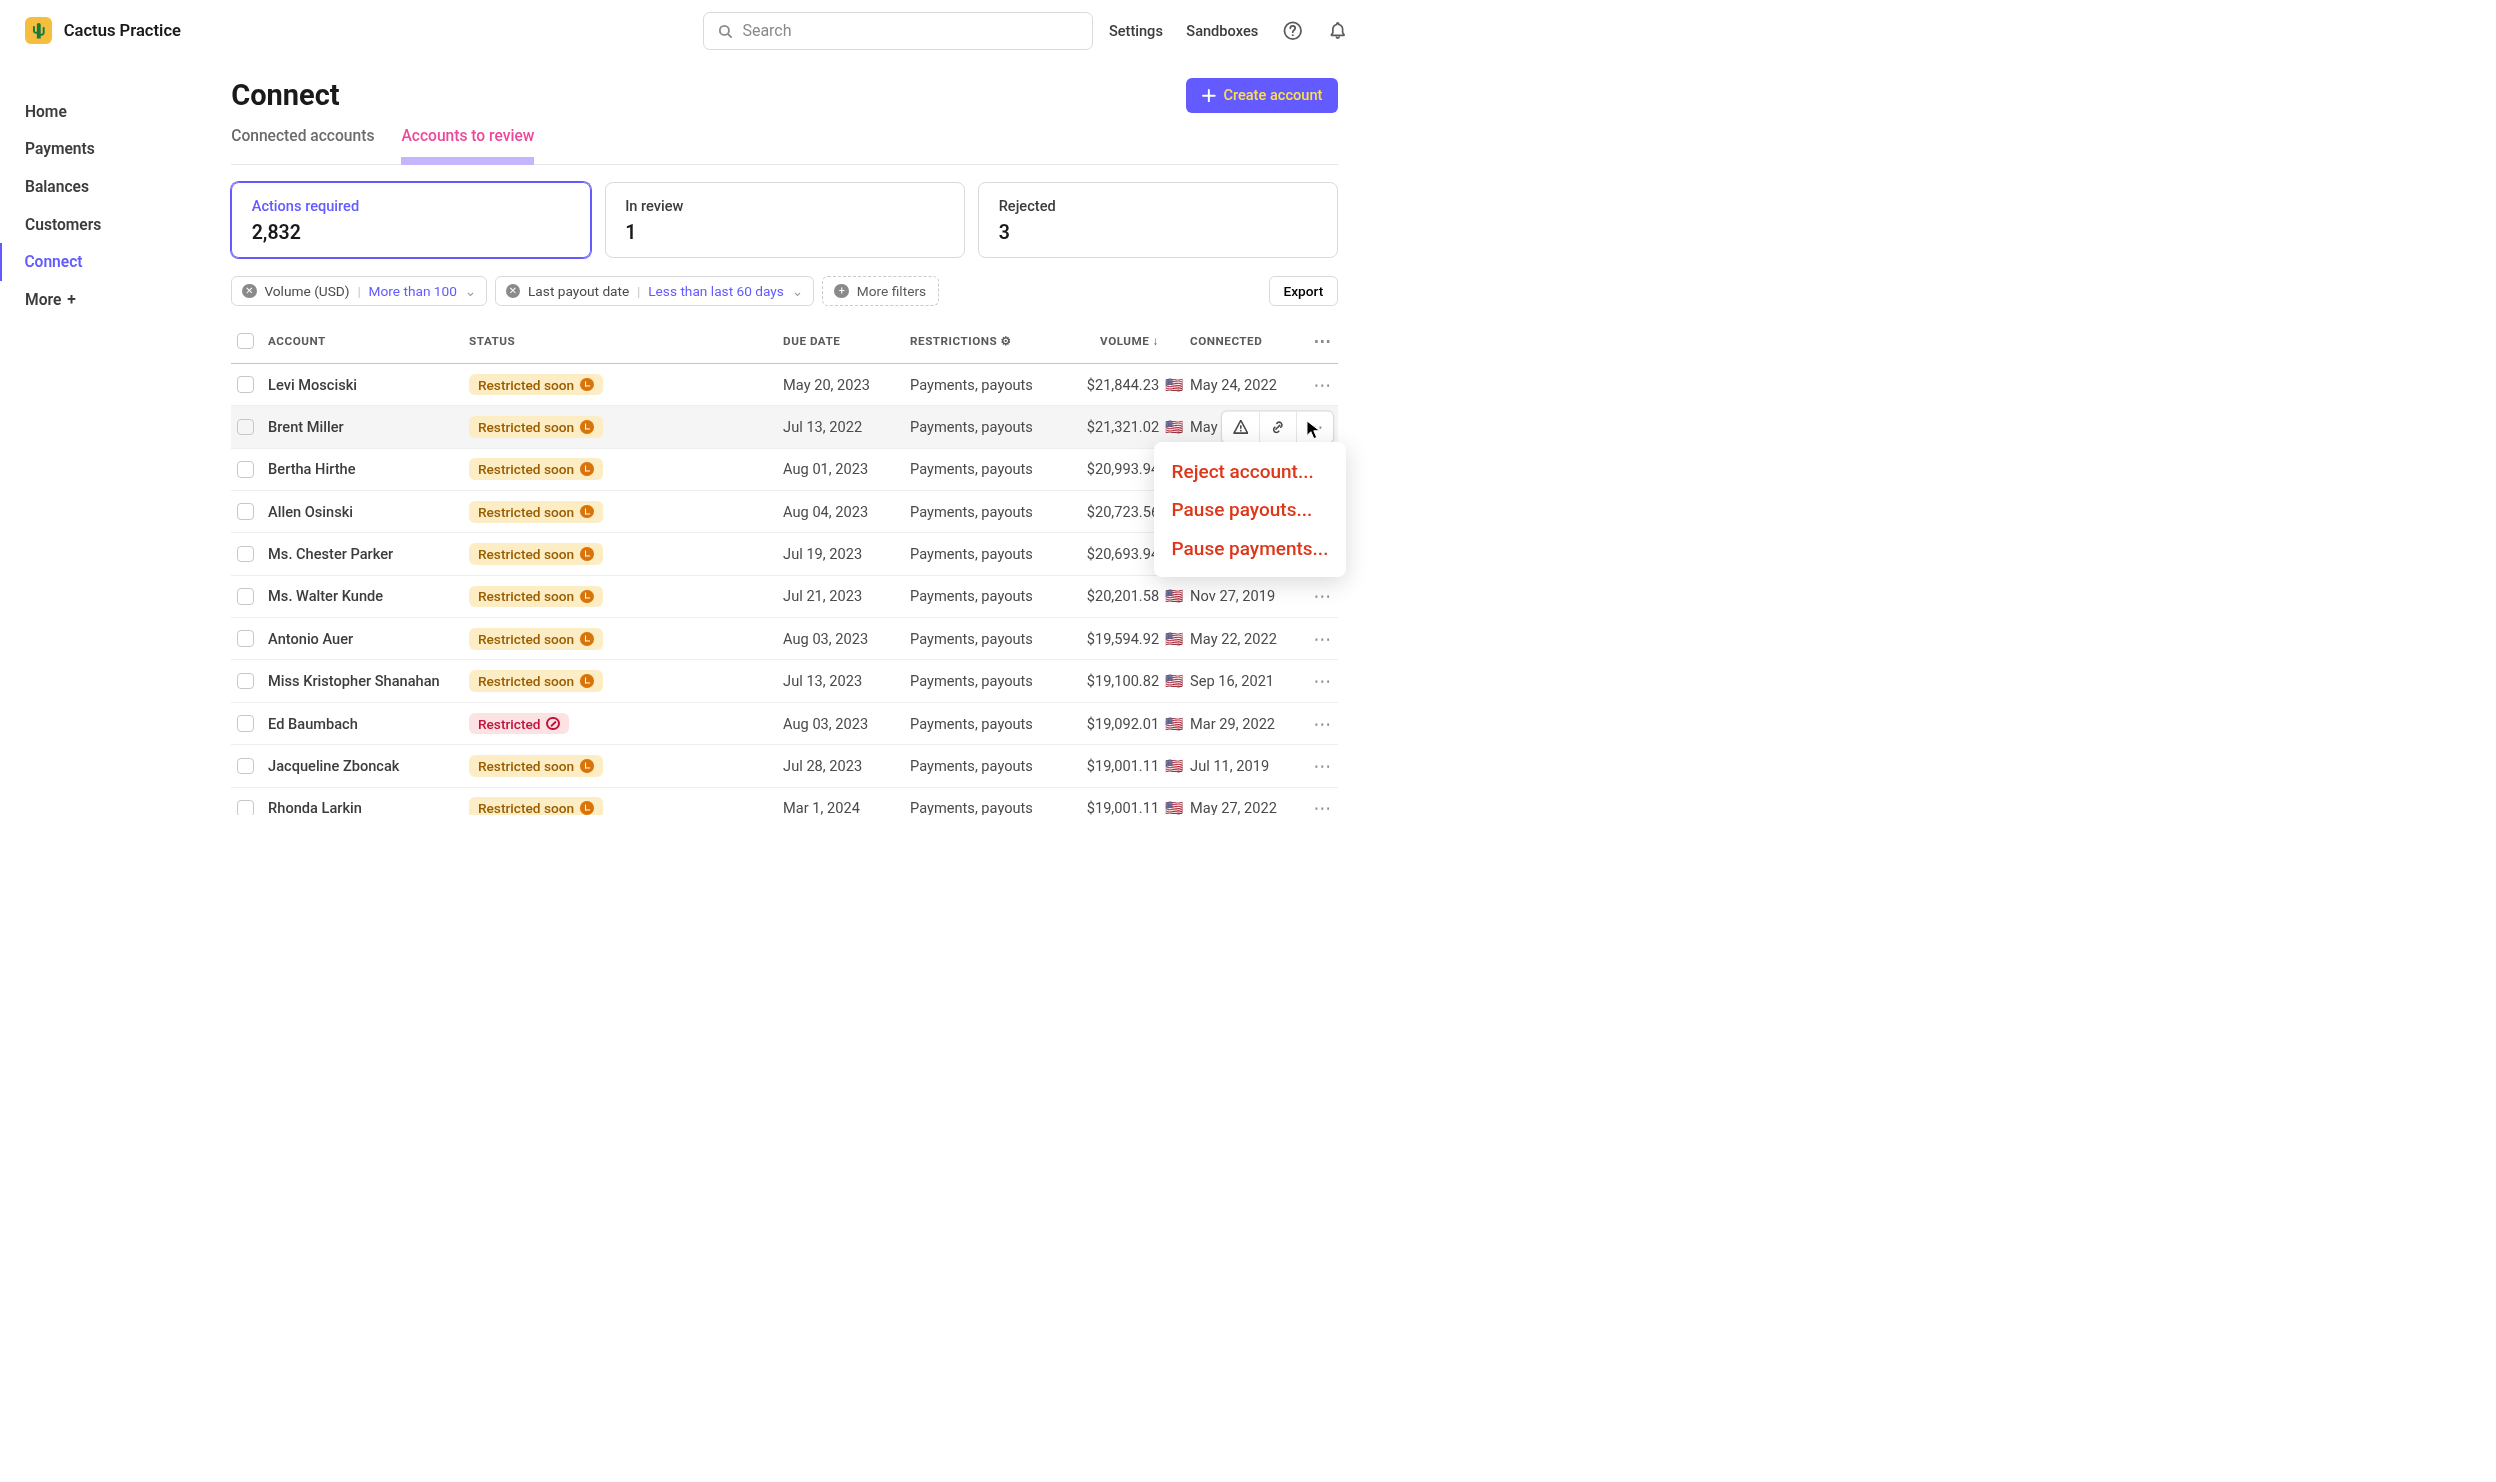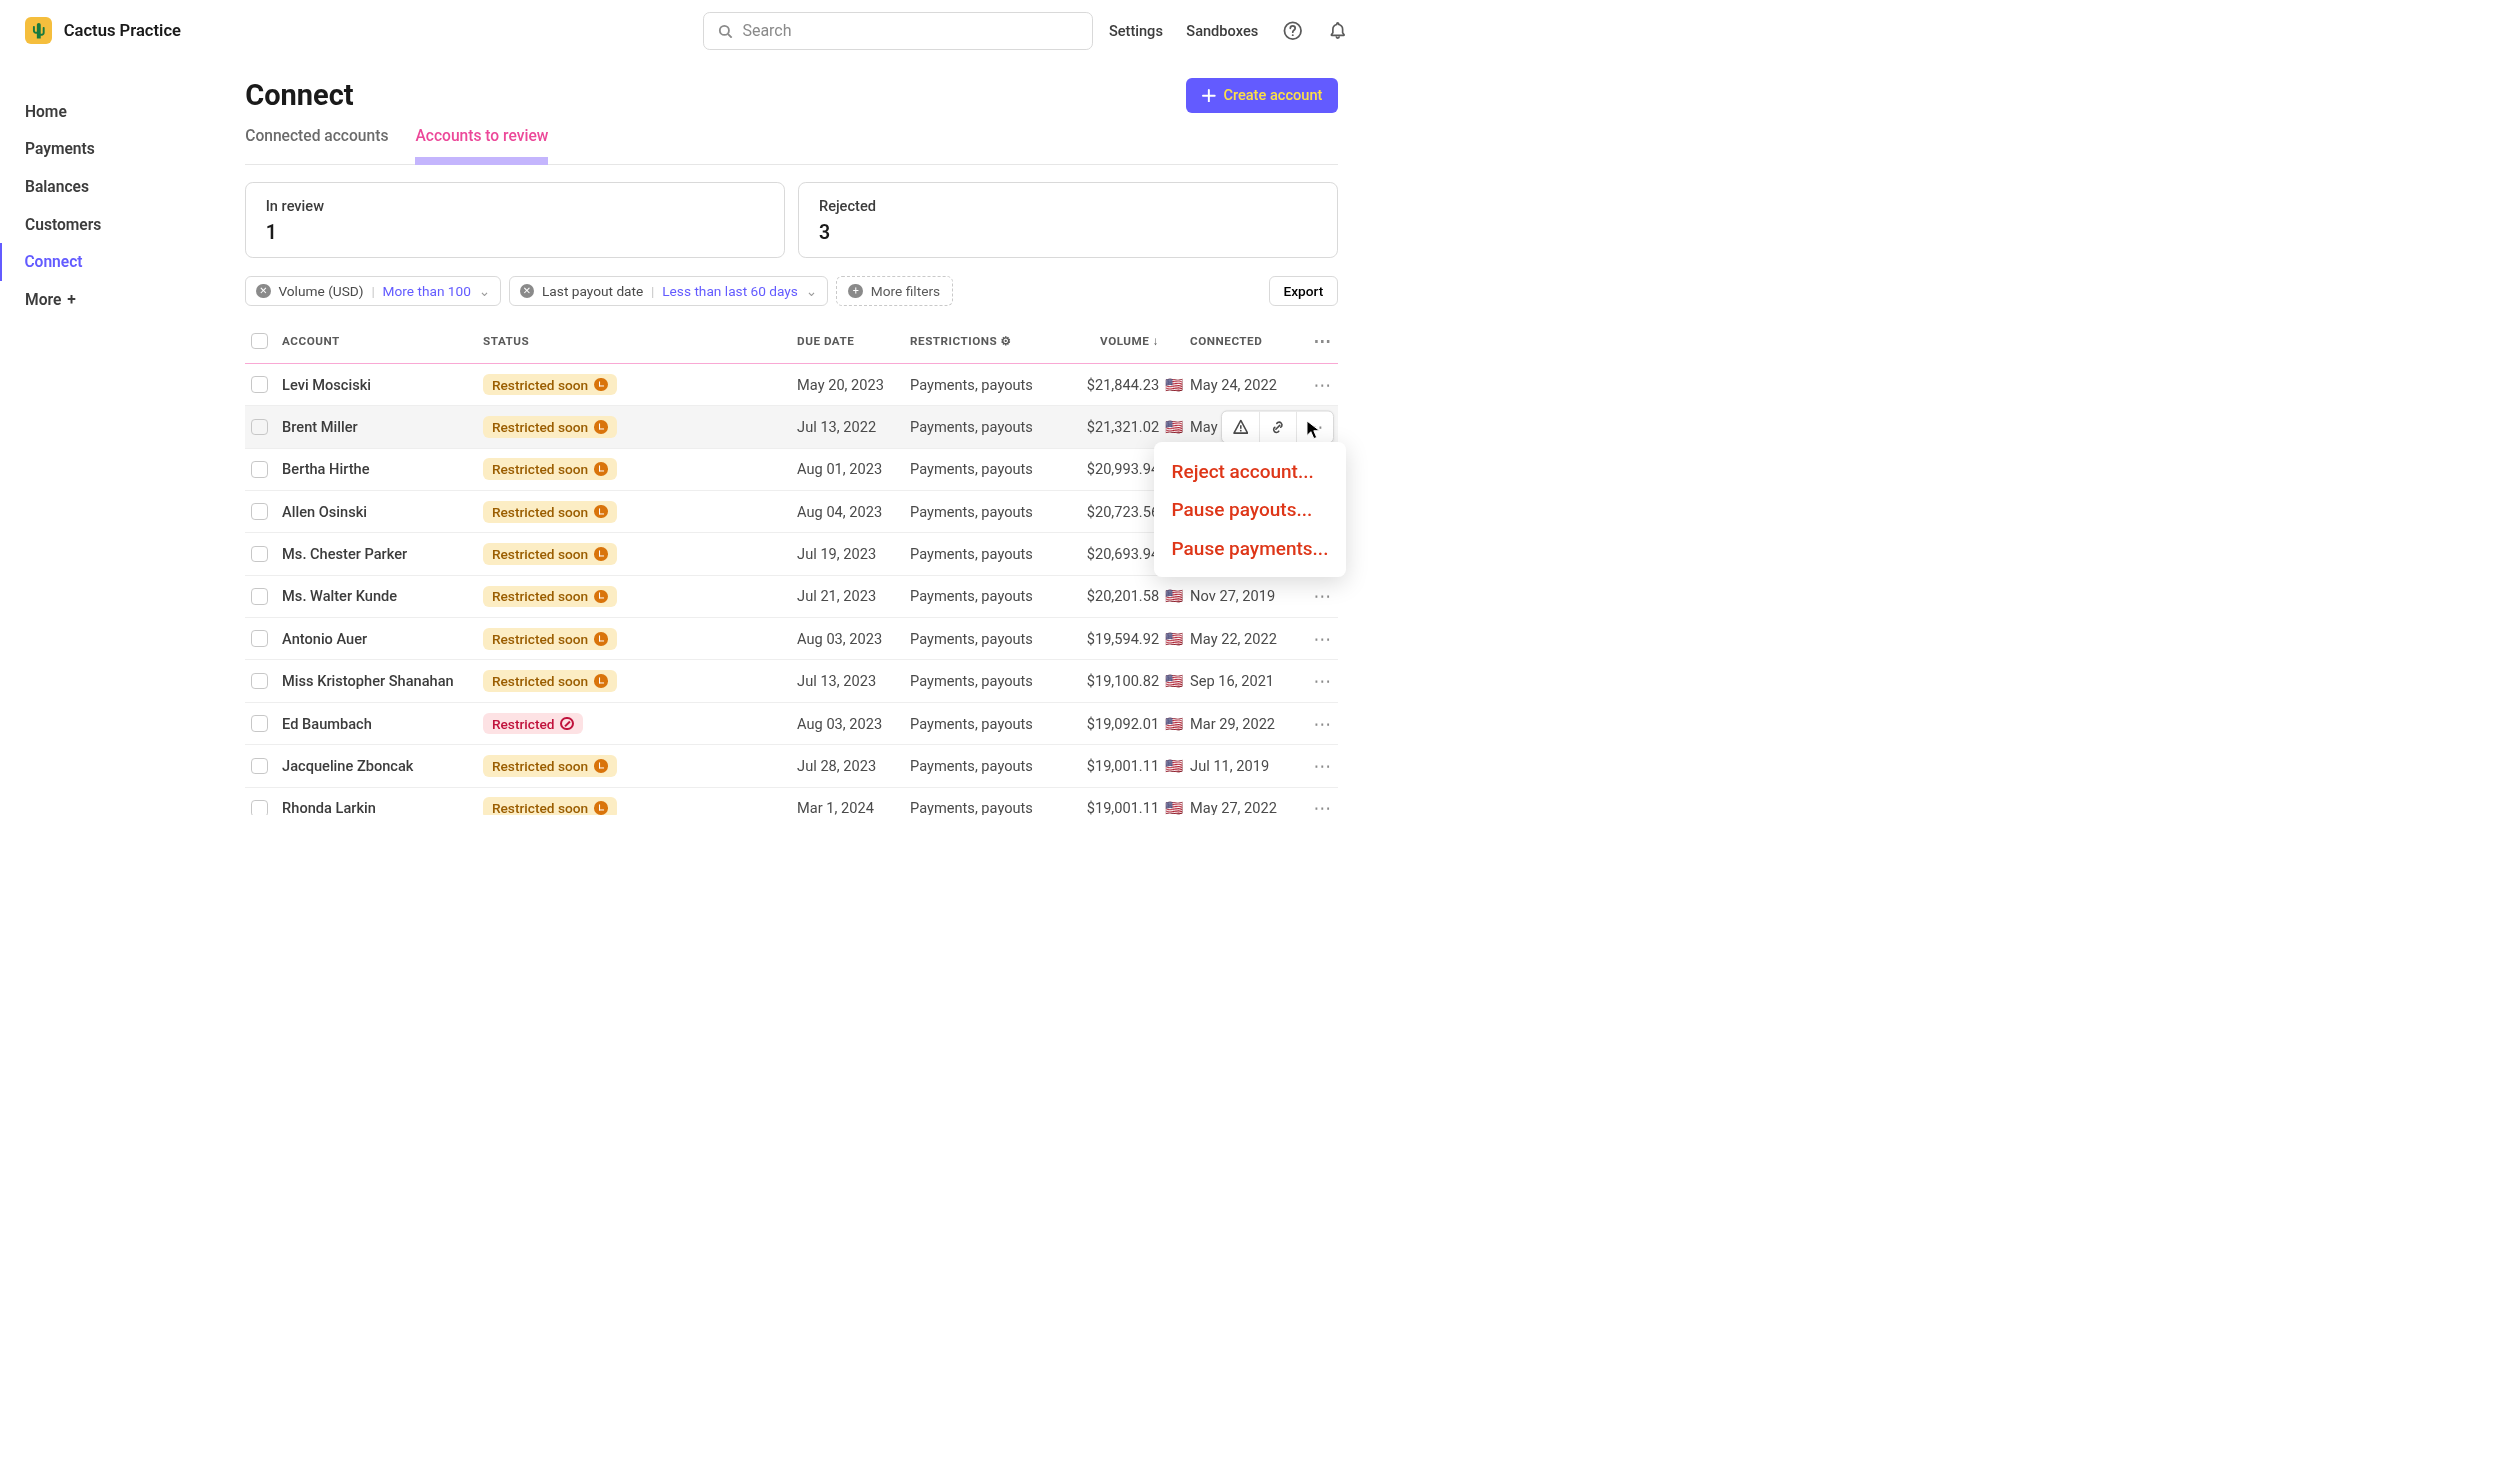--- a/index.html
+++ b/index.html
@@ -38,21 +38,21 @@
 .chip .val{color:#635bff}
 .chip .chev{color:#9a9a9a}
 .more-filters{display:flex;align-items:center;gap:7.8px;border:1px dashed #c9c9c9;border-radius:5.9px;padding:5.9px 11.7px;font-size:13.7px;color:#5a5a5a}
 .more-filters .plus{width:14.6px;height:14.6px;border-radius:50%;background:#8a8a8a;color:#fff;display:flex;align-items:center;justify-content:center;font-size:10.7px}
 .export-btn{margin-left:auto;border:1px solid #d9d9d9;background:#fff;border-radius:5.9px;padding:5.9px 13.7px;font-size:13.7px;font-weight:500}
 .table{margin-top:13.7px}
 .thead{display:flex;align-items:center;padding:11.7px 5.9px;border-bottom:1px solid #f9a8d4;font-size:11.7px;font-weight:700;color:#5a5a5a;letter-spacing:0.5px}
 .col-chk{width:31px}
 .col-account{width:201px}
 .col-status{width:314px}
-.col-due{width:113px}
+.col-due{width:127px}
 .col-restr{width:151px}
 .col-vol{width:98px;text-align:right}
 .col-flag{width:31px;text-align:center}
 .col-conn{width:107px}
 .col-act{width:35px;text-align:right}
 .row{display:flex;align-items:center;padding:9.8px 5.9px;border-bottom:1px solid #eee;font-size:14.6px;position:relative}
 .row.hover{background:#f5f5f5}
 .chk{width:16.6px;height:16.6px;border:1.5px solid #c7c7c7;border-radius:3.9px}
 .acct-name{font-weight:500;color:#3c3c3c}
 .badge{display:inline-flex;align-items:center;gap:5.9px;border-radius:6px;padding:2.9px 8.8px;font-size:13.7px;font-weight:500}
@@ -136,20 +136,24 @@
         <span>Create account</span>
       </button>
     </div>
 
     <div class="tabs">
       <div class="tab">Connected accounts</div>
       <div class="tab active">Accounts to review</div>
     </div>
 
     <div class="stat-row">
+      <div class="stat-card active">
+        <div class="stat-label">Actions required</div>
+        <div class="stat-val">2,832</div>
+      </div>
       <div class="stat-card">
         <div class="stat-label">In review</div>
         <div class="stat-val">1</div>
       </div>
       <div class="stat-card">
         <div class="stat-label">Rejected</div>
         <div class="stat-val">3</div>
       </div>
     </div>
 

